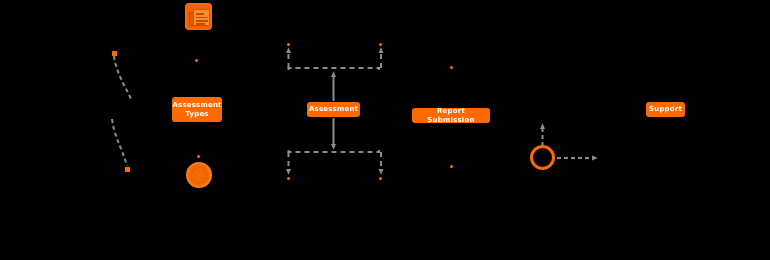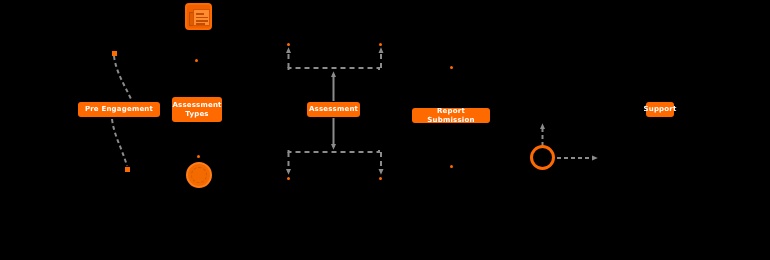--- a/index.html
+++ b/index.html
@@ -140,30 +140,29 @@
     <path d="M288.5,150 L288.5,152 L379,152 L379,150" fill="none" stroke="#8c8c8c" stroke-width="2" stroke-dasharray="5,4"></path>
 
     <line x1="288.5" y1="152" x2="288.5" y2="172" stroke="#8c8c8c" stroke-width="2" stroke-dasharray="5,4" marker-end="url(#arrow-gray)"></line>
     <line x1="381" y1="152" x2="381" y2="172" stroke="#8c8c8c" stroke-width="2" stroke-dasharray="5,4" marker-end="url(#arrow-gray)"></line>
 
     <line x1="542.5" y1="146" x2="542.5" y2="126" stroke="#8c8c8c" stroke-width="2" stroke-dasharray="4,3" marker-end="url(#arrow-gray)"></line>
 
     <line x1="557" y1="158" x2="595" y2="158" stroke="#8c8c8c" stroke-width="2" stroke-dasharray="4,3" marker-end="url(#arrow-gray)"></line>
   </svg>
 
-  <div class="node-box" style="left:78px;  top:102px; width:82px; height:15px;">Pre Engagement</div>
 
   <div class="node-box" style="left:172px; top:97px;  width:50px; height:25px;">Assessment
 Types</div>
 
   <div class="node-box" style="left:307px; top:102px; width:53px; height:15px;">Assessment</div>
 
   <div class="node-box" style="left:412px; top:108px; width:78px; height:15px;">Report Submission</div>
 
-  <div class="node-box" style="left:646px; top:102px; width:28px; height:15px;text-align:right;">Support</div>
+  <div class="node-box" style="left:646px; top:102px; width:39px; height:15px;text-align:right;">Support</div>
 
   <div class="doc-icon" style="left:185px; top:3px;">
     <div class="spine"></div>
     <div class="page">
       <div class="ln l1"></div>
       <div class="ln l2"></div>
       <div class="ln l3"></div>
       <div class="ln l4"></div>
     </div>
   </div>

